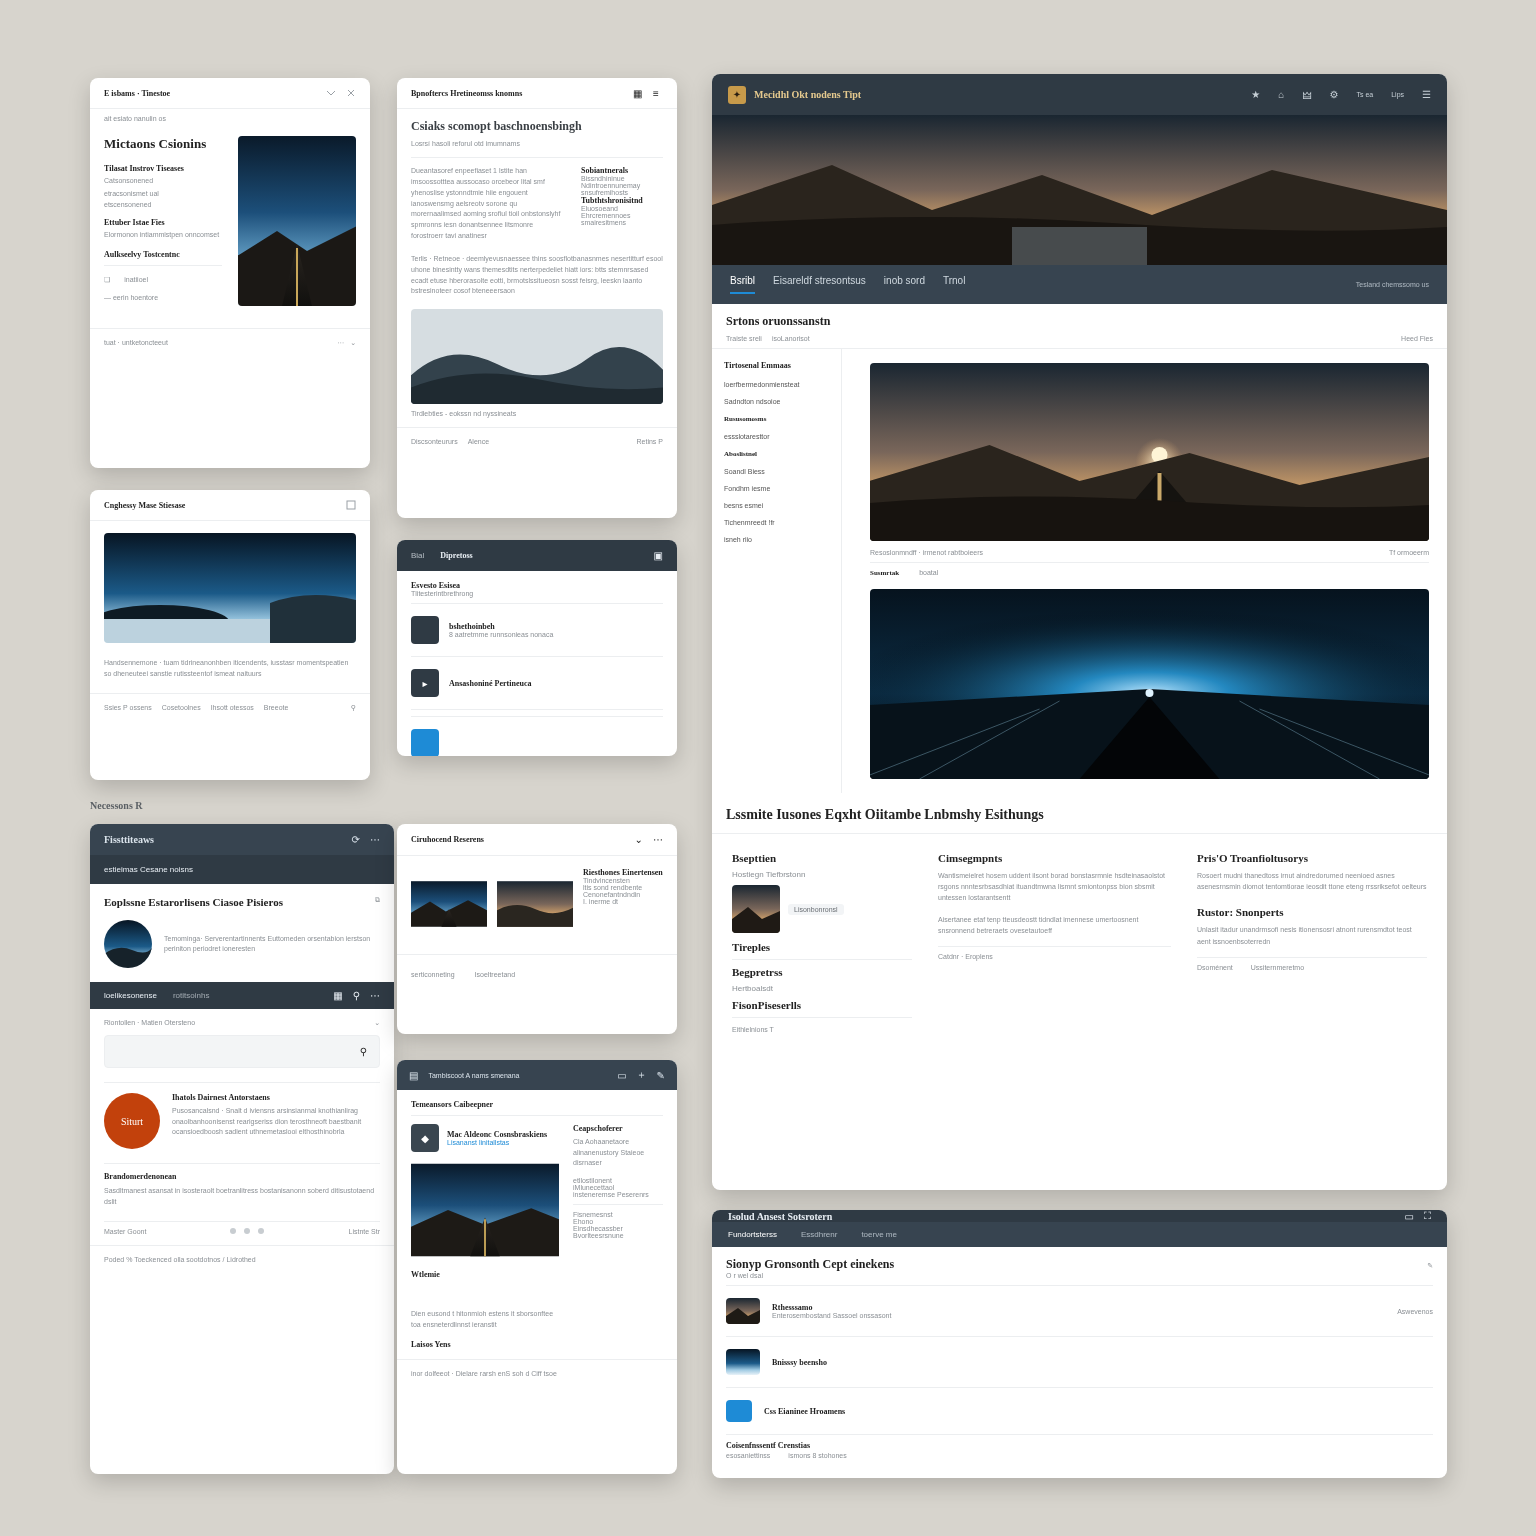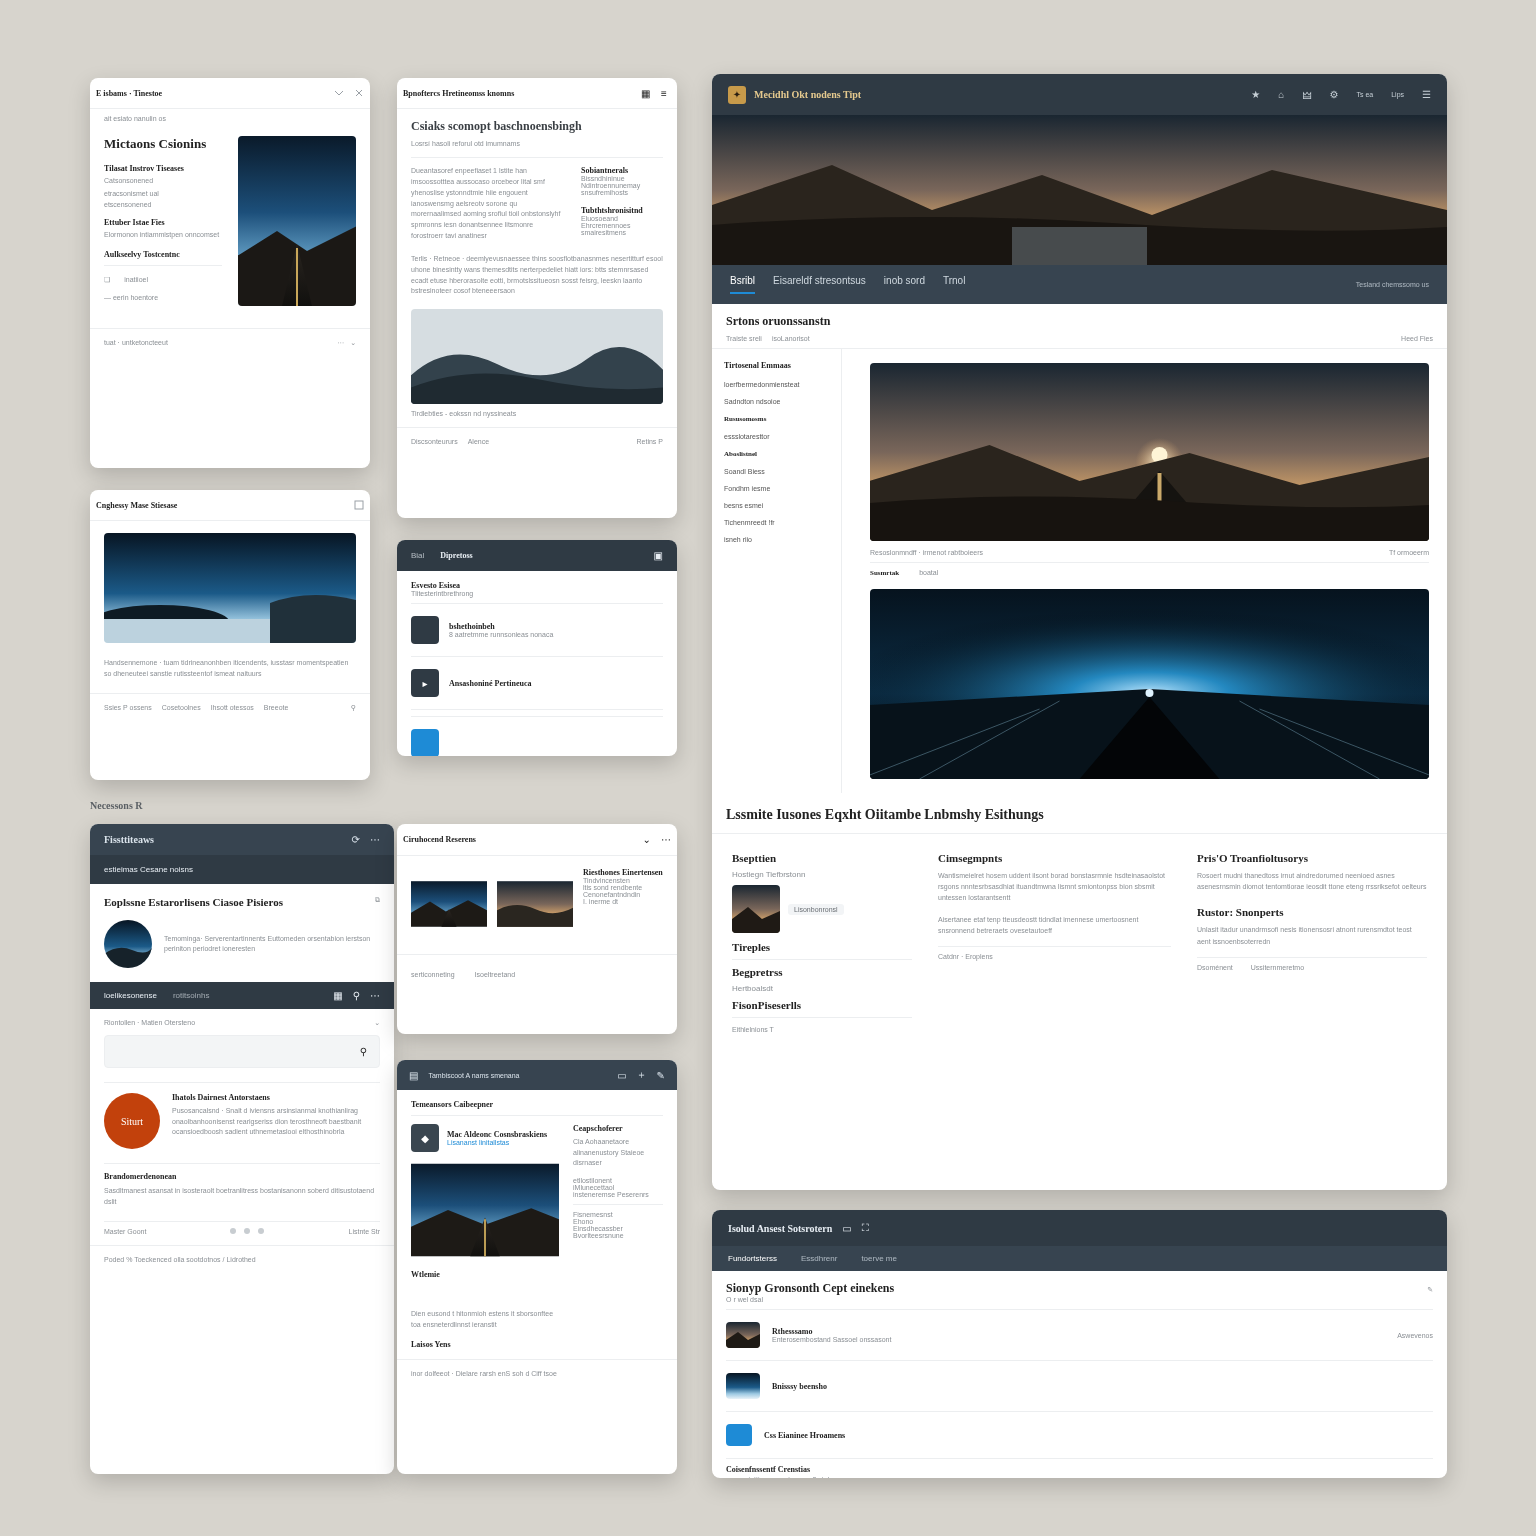--- a/index.html
+++ b/index.html
@@ -15,21 +15,21 @@
     --accent2:#1aa2e0;
     --serif:"Georgia","Times New Roman",serif;
   }
   *{box-sizing:border-box}
   body{
     margin:0; width:1536px; height:1536px; background:var(--bg);
     font-family:-apple-system,BlinkMacSystemFont,"Helvetica Neue",Arial,sans-serif;
     color:var(--ink); font-size:10px;
   }
   .panel{background:var(--panel); border-radius:8px; box-shadow:var(--shadow); position:absolute; overflow:hidden}
-  .hdr{display:flex; justify-content:space-between; align-items:center; padding:10px 6px; border-bottom:1px solid var(--line)}
+  .hdr{display:flex; justify-content:space-between; align-items:center; padding:10px 14px; border-bottom:1px solid var(--line)}
   .hdr .t{font-family:var(--serif); font-weight:700}
   .mut{color:var(--muted)}
   .icon-row{display:flex; gap:10px; align-items:center}
   .ic{width:10px;height:10px;display:inline-block}
   svg{display:block}
   .serif{font-family:var(--serif); font-weight:700}
   .thin{height:1px;background:var(--line);margin:6px 0}
   .tag{display:inline-block;color:var(--muted);margin-right:10px}
   .pill{display:inline-block;background:#f2f4f6;border-radius:3px;padding:2px 6px;color:#6a6f74}
   .dark{background:var(--darkbar);color:#e8eef4}
@@ -204,21 +204,21 @@
     <div class="serif" style="font-size:12px;color:#3a3f44">Csiaks scomopt baschnoensbingh</div>
     <div class="xs mut" style="margin:6px 0 10px">Losrsí hasoli reforul otd imumnams</div>
     <div class="thin"></div>
     <div class="row" style="gap:18px;margin-top:8px">
       <div class="col xs mut" style="flex:1;line-height:1.55">Dueantasoref enpeefiaset   1 lstite han imsoossotttea   aussocaso orcebeor lital smf yhenoslise ystonndtmie hiie engouent ianoswensmg aelsreotv sorone  qu morernaalimsed aoming srofiul tioil onbstonslyhf spmronns iesn donantsennee litsmonre forostroerr tavi anatinesr</div>
       <div class="col" style="flex:0 0 82px">
         <div class="serif sm">Sobiantnerals</div>
         <div class="xs mut">Bissndhininue</div>
         <div class="xs mut">Ndintroennunemay</div>
         <div class="xs mut">snsufremihosts</div>
-        <div class="serif sm" style="margin-top:10px">Tubthtshronisitnd</div>
+        <div class="serif sm" style="">Tubthtshronisitnd</div>
         <div class="xs mut">Eluosoeand</div>
         <div class="xs mut">Ehrcremennoes</div>
         <div class="xs mut">smairesitmens</div>
       </div>
     </div>
     <div class="xs mut" style="margin:12px 0;line-height:1.55">Terlis · Retneoe · deemlyevusnaessee thins  soosflotbanasnmes nesertitturf esool uhone binesintty wans themesdtits nerterpedeliet hiatt iors: btts stemnrsased ecadt etuse hberorasolte eotti, brmotslssitueosn sosst feisrg, leeskn laanto bstresinoteer cosof bteneeersaon</div>
     <div style="height:95px;border-radius:4px;overflow:hidden">
       <svg class="scene" viewBox="0 0 260 95" preserveAspectRatio="xMidYMid slice">
         <rect width="260" height="95" fill="#d6dde1"></rect>
         <path d="M0 70 Q40 30 90 55 T180 50 T260 65 L260 95 L0 95Z" fill="#33424c"></path>
@@ -562,21 +562,21 @@
       <div class="thin" style="margin-top:10px"></div>
       <div class="row xs mut" style="gap:18px">
           <span>Dsoménent</span>
           <span>Ussiternmeretmo</span>
         </div>
     </div>
   </div>
 </div>
 
 <div id="p9" class="panel">
-  <div class="dark row" style="padding:12px 16px;align-items:center">
+  <div class="dark row" style="padding:0 16px;justify-content:space-between;align-items:center">
     <span class="serif">Isolud Ansest Sotsrotern</span>
     <span class="icon-row">
         <span>▭</span>
         <span>⛶</span>
       </span>
   </div>
   <div class="dark2 row" style="padding:8px 16px;gap:24px">
     <span class="sm" style="color:#fff">Fundortsterss</span>
     <span class="sm" style="opacity:.7">Essdhrenr</span>
     <span class="sm" style="opacity:.7">toerve me</span>

